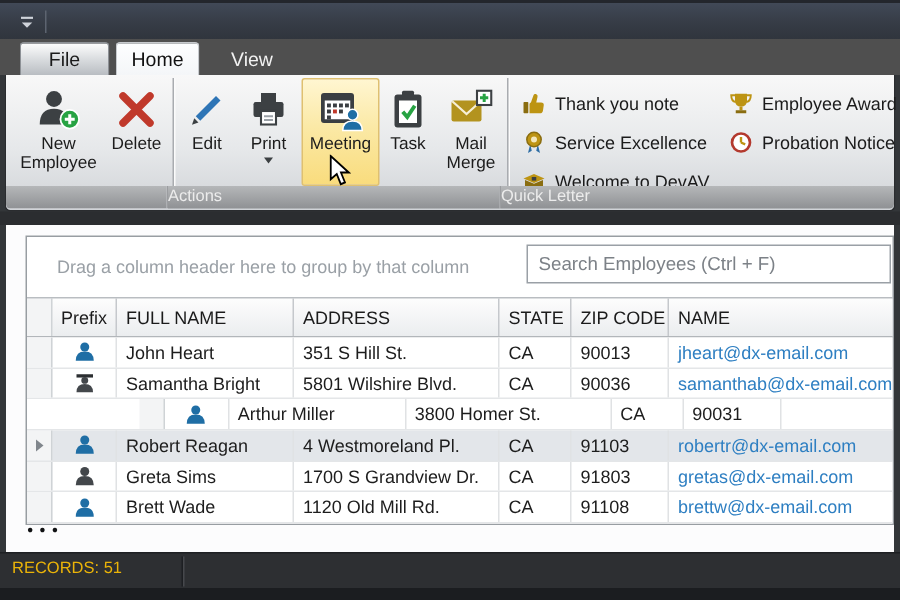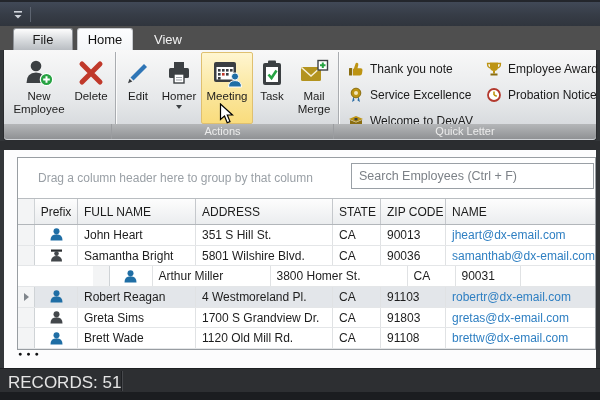--- a/index.html
+++ b/index.html
@@ -22,21 +22,21 @@
   .tab-view{left:146px;width:44px;color:#f2f2f2;}
 
   
   .ribbon{position:absolute;left:3px;top:50px;width:594px;height:91px;
     background:linear-gradient(180deg,#f8f8f8 0%,#e6e8ea 55%,#d0d3d7 100%);
     border-radius:0 0 4px 4px;border:1px solid #2a2c2f;border-top:none;}
   .rgroup{position:absolute;top:0;height:74px;}
   .rgroup-sep{position:absolute;top:2px;height:86px;width:1px;background:#a9acb0;box-shadow:1px 0 0 #fbfbfb;}
   .captionrow{position:absolute;left:0;top:74px;width:100%;height:15px;display:flex;}
   .caption{height:15px;background:linear-gradient(180deg,#b5b7b9,#8f9194);color:#ececec;
-    font-size:11px;text-align:center;line-height:15px;border-right:1px solid #9b9da0;}
+    font-size:11px;text-align:left;line-height:15px;border-right:1px solid #9b9da0;}
   .caption:last-child{border-right:none;border-radius:0 0 3px 0;}
   .caption:first-child{border-radius:0 0 0 3px;}
 
   .rbtn{float:left;height:72px;margin-top:2px;padding-top:3px;display:flex;flex-direction:column;align-items:center;border:1px solid transparent;border-radius:2px;}
   .rbtn .ic{height:34px;display:flex;align-items:center;justify-content:center;}
   .rbtn .lbl{font-size:11.5px;line-height:13px;color:#1c1c1c;text-align:center;white-space:pre-line;}
   .rbtn.hot{background:linear-gradient(180deg,#fff6d1 0%,#fbe9a6 45%,#f9dc7d 100%);border:1px solid #dfc070;}
   .drop-arrow{width:0;height:0;border-left:3.5px solid transparent;border-right:3.5px solid transparent;border-top:4px solid #3c4043;margin-top:2px;}
 
   
@@ -67,21 +67,21 @@
   .c-addr{width:137px;}
   .c-state{width:48px;}
   .c-zip{width:65px;}
   .c-email{flex:1;border-right:none;color:#2e7fc2;}
   .sel-arrow{width:0;height:0;border-top:4px solid transparent;border-bottom:4px solid transparent;border-left:5px solid #80868c;}
 
   .pager-dots{position:absolute;left:14px;top:200px;font-size:7px;letter-spacing:4px;color:#101113;}
 
   
   .statusbar{position:absolute;left:0;top:368px;width:600px;height:24px;background:#2d2f32;border-top:1px solid #1e2023;}
-  .records{position:absolute;left:8px;top:4px;font-size:17px;color:#e5e5e5;}
+  .records{position:absolute;left:8px;top:4px;font-size:11px;color:#eab308;}
   .status-sep{position:absolute;left:122px;top:2px;width:1px;height:20px;background:#46484c;box-shadow:-1px 0 0 #1d1f22;}
   .bottomband{position:absolute;left:0;top:392px;width:600px;height:8px;background:#1b1d20;}
 
   .cursor{position:absolute;left:219px;top:103px;z-index:50;}
 </style>
 </head>
 <body>
 
 <div class="stage">
 
@@ -139,21 +139,21 @@
       </div>
       <div class="rbtn" style="width:44px;">
         <div class="ic">
           <svg width="28" height="28" viewBox="0 0 28 28">
             <rect x="9" y="3" width="10" height="6" fill="#3c4043"></rect>
             <rect x="4" y="9" width="20" height="10" rx="1.5" fill="#3c4043"></rect>
             <rect x="9" y="15" width="10" height="9" fill="#fff" stroke="#3c4043" stroke-width="1.4"></rect>
             <path d="M11,18.5 H17 M11,21 H17" stroke="#9aa0a6" stroke-width="1.2"></path>
           </svg>
         </div>
-        <div class="lbl">Homer</div>
+        <div class="lbl">Print</div>
         <div class="drop-arrow"></div>
       </div>
       <div class="rbtn hot" style="width:52px;">
         <div class="ic">
           <svg width="32" height="32" viewBox="0 0 32 32">
             <rect x="3" y="5" width="22" height="20" rx="2" fill="#3a3e42"></rect>
             <rect x="5.5" y="10" width="17" height="12.5" fill="#fff"></rect>
             <g fill="#3a3e42">
               <rect x="7" y="12" width="2.6" height="2.6"></rect>
                 <rect x="11" y="12" width="2.6" height="2.6"></rect>

